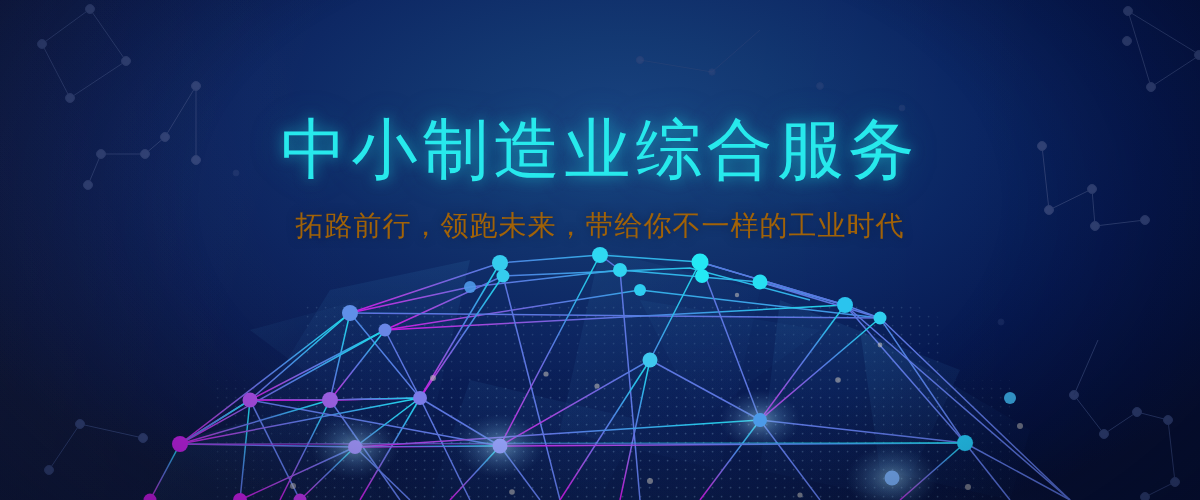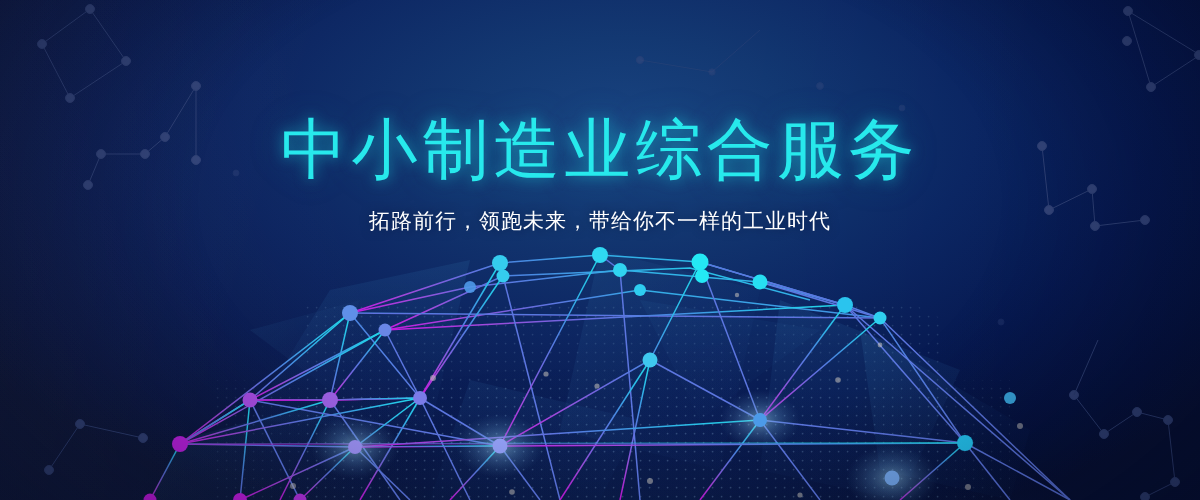--- a/index.html
+++ b/index.html
@@ -51,25 +51,25 @@
     font-size:66px;
     line-height:1.0;
     font-weight:300;
     letter-spacing:5px;
     color:#27e9ec;
     text-shadow:0 0 14px rgba(34,224,232,0.55), 0 0 34px rgba(20,170,200,0.35);
     white-space:nowrap;
   }
   .subtitle{
     margin:27px 0 0 0;
-    font-size:21px;
+    font-size:28px;
     line-height:1.2;
     font-weight:400;
     letter-spacing:1px;
-    color:#ffffff;
+    color:#a16207;
     text-shadow:0 0 10px rgba(10,30,70,0.85);
     white-space:nowrap;
     font-family:Liberation Serif, serif;
   }
 </style>
 </head>
 <body>
 
 <div id="banner">
 

